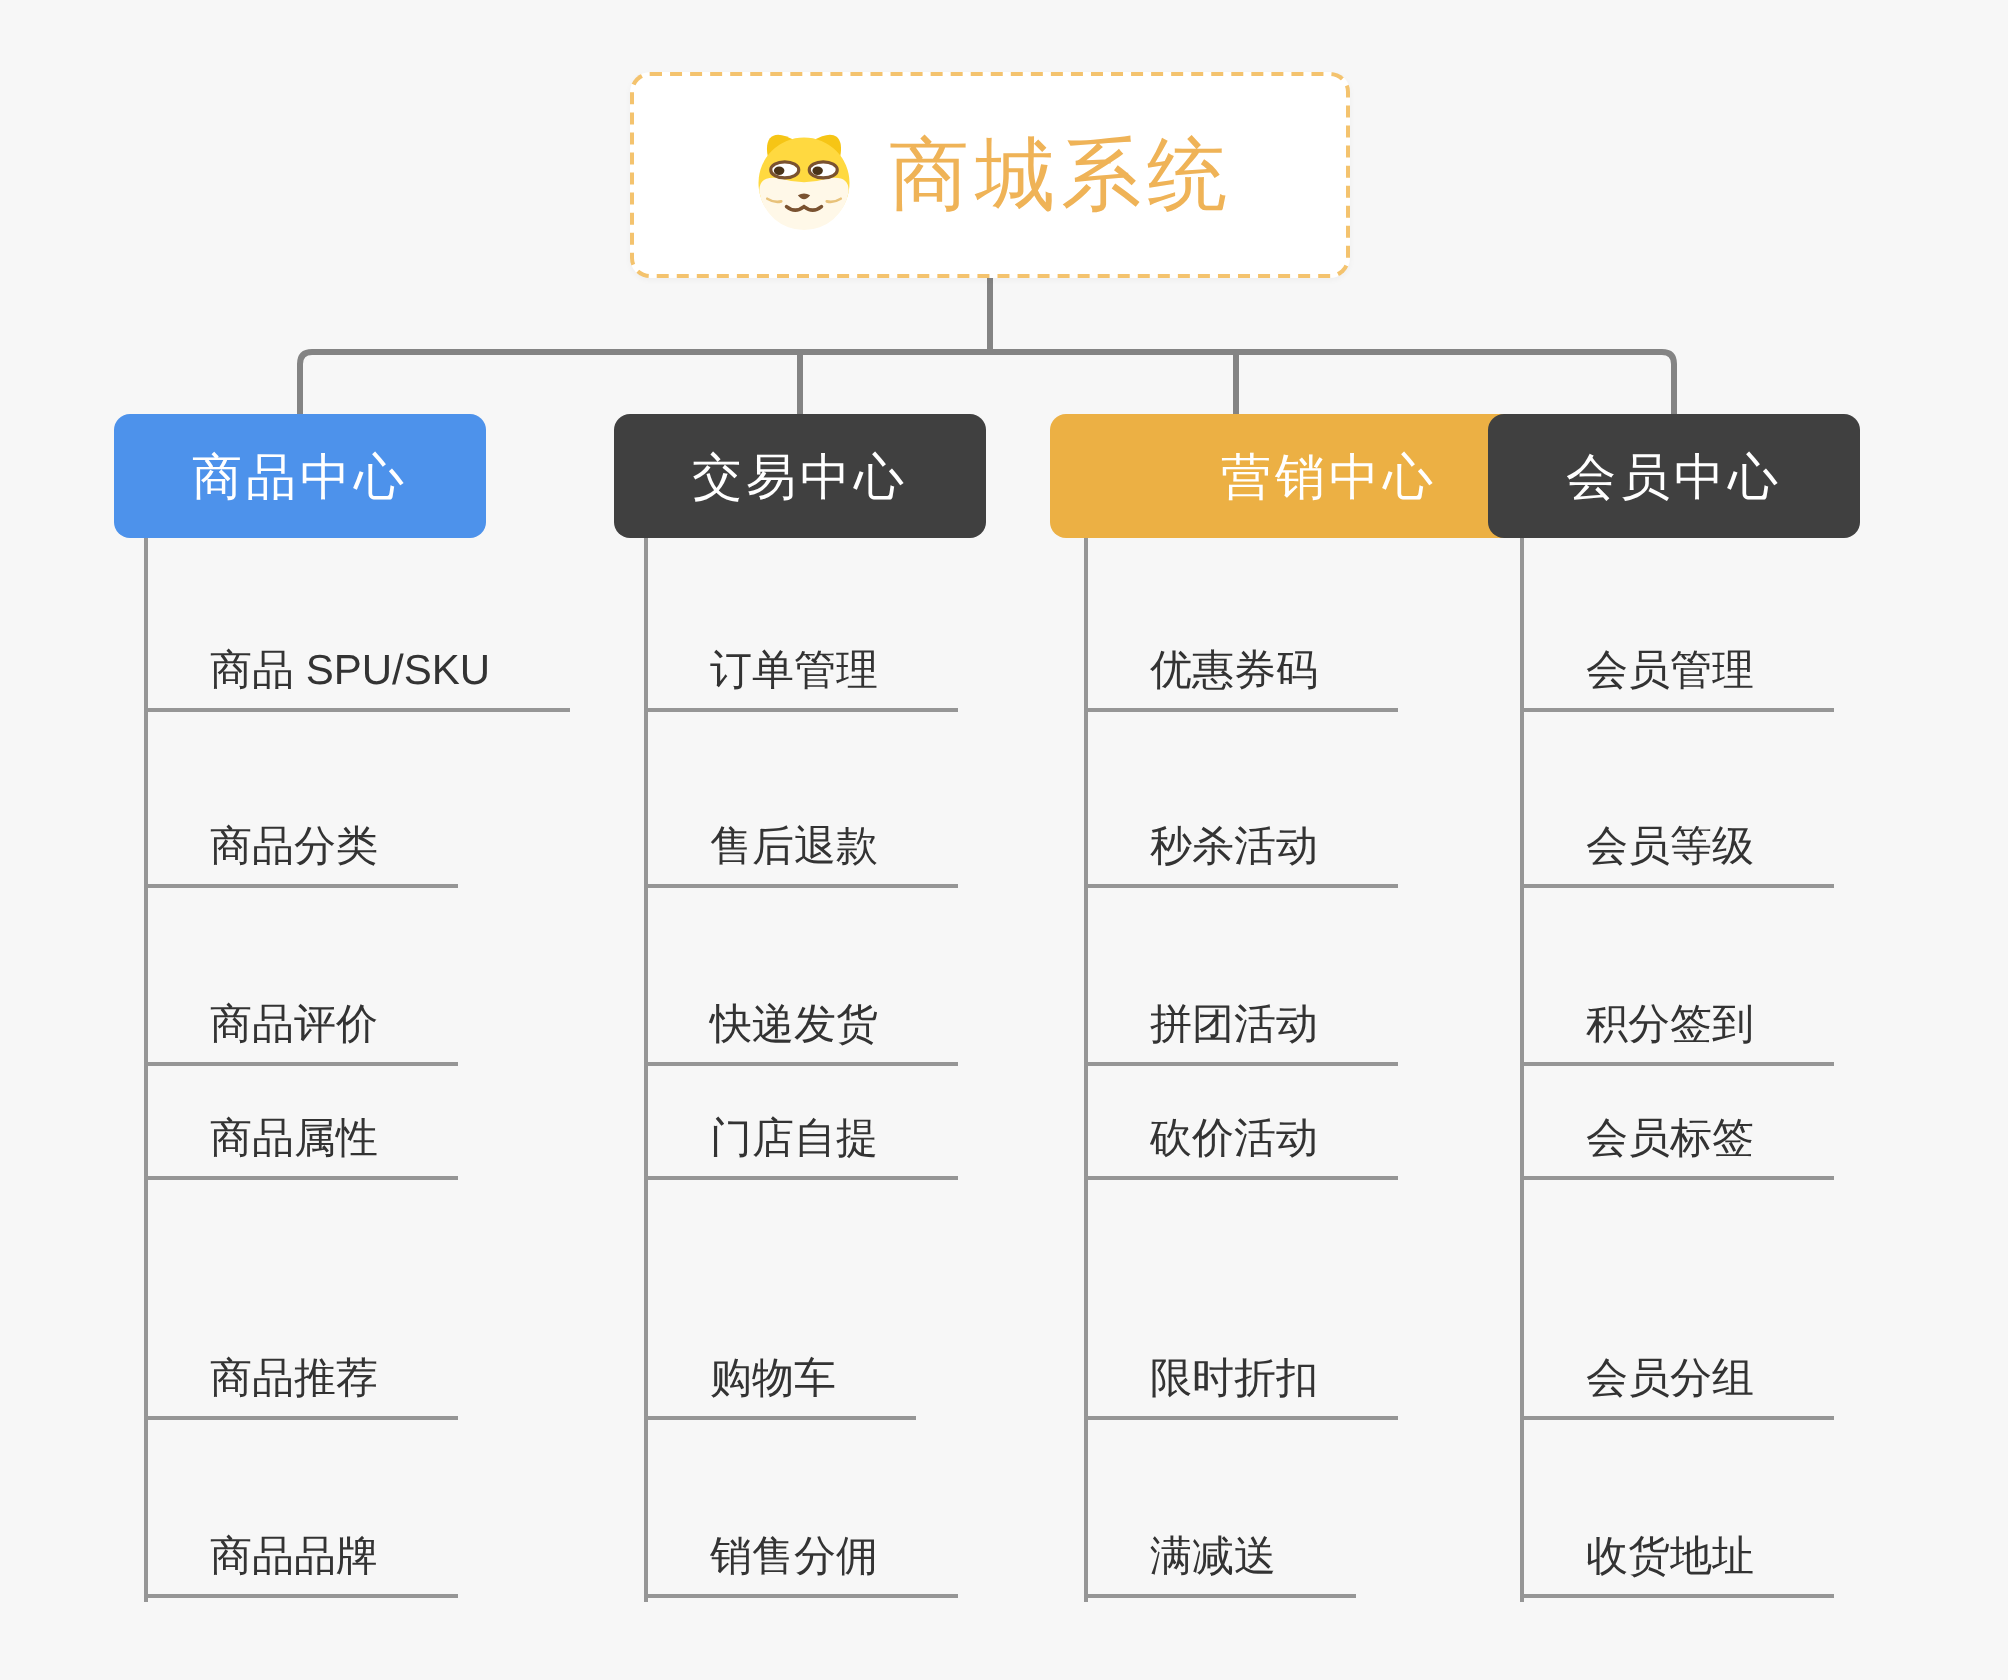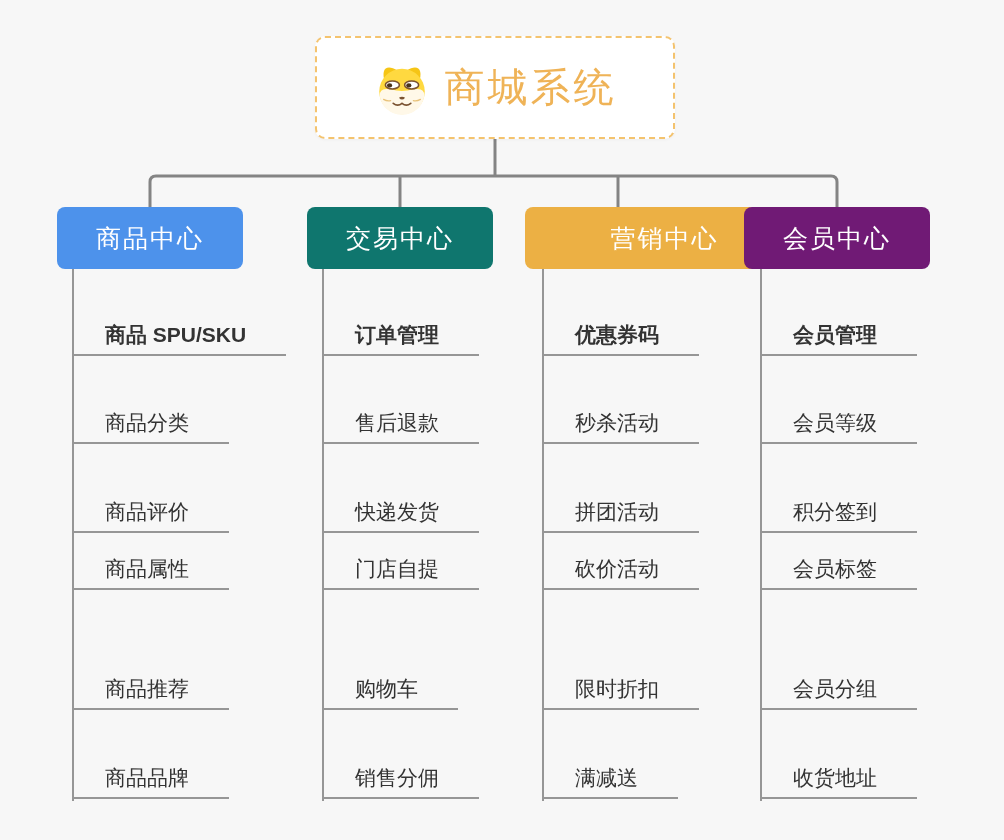--- a/index.html
+++ b/index.html
@@ -53,21 +53,21 @@
     border-bottom:2px solid var(--line-color,#969696);
     padding:0 40px 5px 33px;
     display:flex;align-items:flex-end;
     font-size:21px;color:var(--leaf-text-color,#333);
     white-space:nowrap;
   }
   .b0 .leaf{left:72px;}
   .b1 .leaf{left:322px;}
   .b2 .leaf{left:542px;}
   .b3 .leaf{left:760px;}
-  .r0{top:312px;font-weight:bold;} .r1{top:400px;} .r2{top:489px;text-align:right;}
+  .r0{top:312px;} .r1{top:400px;} .r2{top:489px;text-align:right;}
   .r3{top:546px;} .r4{top:666px;} .r5{top:755px;}
 </style>
 </head>
 <body>
 
 <div class="canvas">
 
   <svg class="connectors" width="1004" height="840">
     <path d="M495 139 V176"></path>
     <path d="M150 207 V182 Q150 176 156 176 H831 Q837 176 837 182 V207"></path>
@@ -100,21 +100,21 @@
     <div class="trunk"></div>
     <div class="leaf r0">商品 SPU/SKU</div>
     <div class="leaf r1">商品分类</div>
     <div class="leaf r2">商品评价</div>
     <div class="leaf r3">商品属性</div>
     <div class="leaf r4">商品推荐</div>
     <div class="leaf r5">商品品牌</div>
   </div>
 
   <div class="b1">
-    <div class="branch-box" style="background: #0f766e; text-align: right;">交易中心</div>
+    <div class="branch-box" style="background: #404040; text-align: right;">交易中心</div>
     <div class="trunk"></div>
     <div class="leaf r0">订单管理</div>
     <div class="leaf r1">售后退款</div>
     <div class="leaf r2">快递发货</div>
     <div class="leaf r3">门店自提</div>
     <div class="leaf r4">购物车</div>
     <div class="leaf r5">销售分佣</div>
   </div>
 
   <div class="b2">
@@ -122,21 +122,21 @@
     <div class="trunk"></div>
     <div class="leaf r0">优惠券码</div>
     <div class="leaf r1">秒杀活动</div>
     <div class="leaf r2">拼团活动</div>
     <div class="leaf r3">砍价活动</div>
     <div class="leaf r4">限时折扣</div>
     <div class="leaf r5">满减送</div>
   </div>
 
   <div class="b3">
-    <div class="branch-box" style="background: #701a75;">会员中心</div>
+    <div class="branch-box" style="background: #404040;">会员中心</div>
     <div class="trunk"></div>
     <div class="leaf r0">会员管理</div>
     <div class="leaf r1">会员等级</div>
     <div class="leaf r2">积分签到</div>
     <div class="leaf r3">会员标签</div>
     <div class="leaf r4">会员分组</div>
     <div class="leaf r5">收货地址</div>
   </div>
 
 </div>

